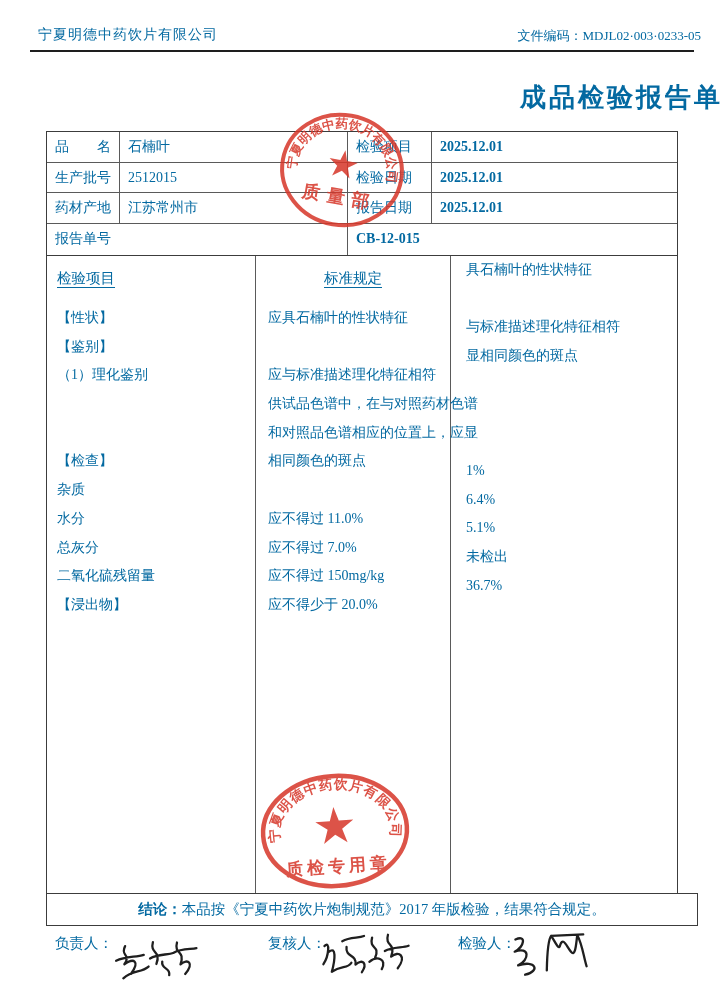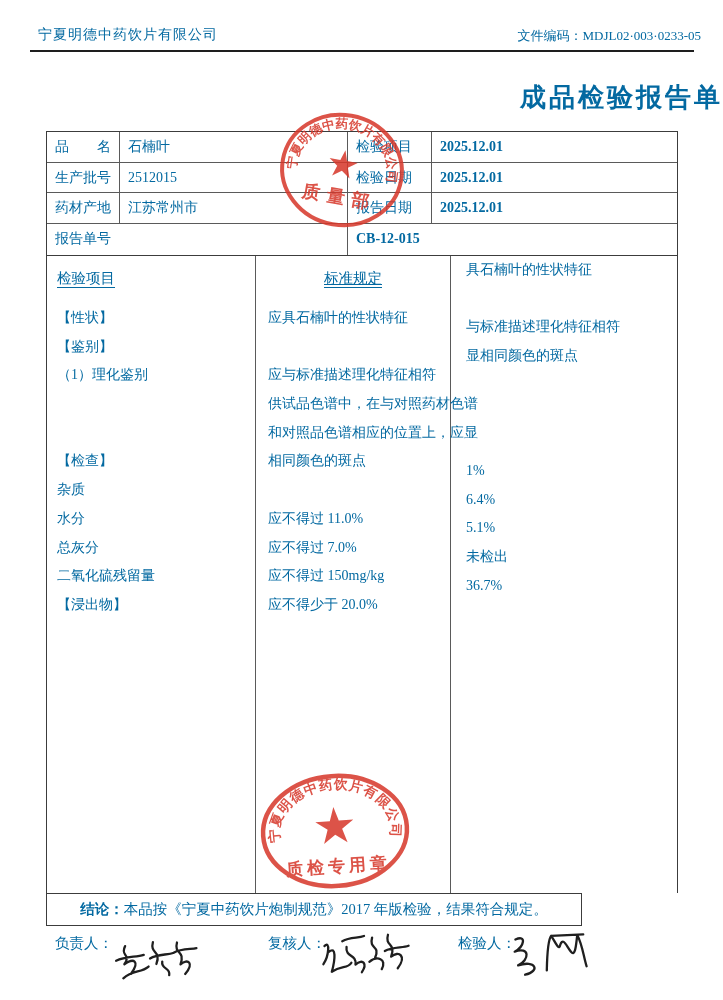--- a/index.html
+++ b/index.html
@@ -38,30 +38,30 @@
   
   .main-table {
     left:46px; top:255px; width:632px; height:638px; box-sizing:border-box;
     border:1px solid #3c3c3c; border-bottom:none;
     display:grid; grid-template-columns:209px 195px 1fr;
   }
   .mcol { box-sizing:border-box; border-right:1px solid #5a5a5a; }
   .mcol.last { border-right:none; }
   .mhead { height:48px; padding-top:13px; font-size:14.5px; box-sizing:border-box; }
   .mhead.left { padding-left:10px; }
-  .mhead.center { text-align:center;text-decoration:underline; }
+  .mhead.center { text-align:center; }
   .mhead span { text-decoration:underline; text-underline-offset:4px; }
   .line { height:28.7px; line-height:28.7px; font-size:14px; white-space:nowrap; }
   .mcol.c1 .line { padding-left:10px; }
   .mcol.c2 .line { padding-left:12px; }
   .mcol.c3 .line { padding-left:15px; }
 
   
   .conclusion {
-    left:46px; top:893px; width:536px; height:33px; box-sizing:border-box;
+    left:46px; top:893px; width:652px; height:33px; box-sizing:border-box;
     border:1px solid #3c3c3c; display:flex; align-items:center; justify-content:center;
     font-size:14.5px; white-space:nowrap;
   }
   .conclusion .b { font-weight:bold; }
 
   
   .sig-label { font-size:14.5px; top:934px; }
   .sig-svg { position:absolute; }
 
   

